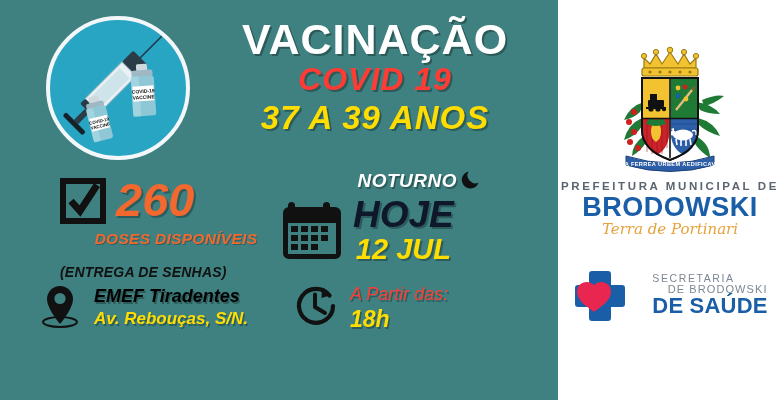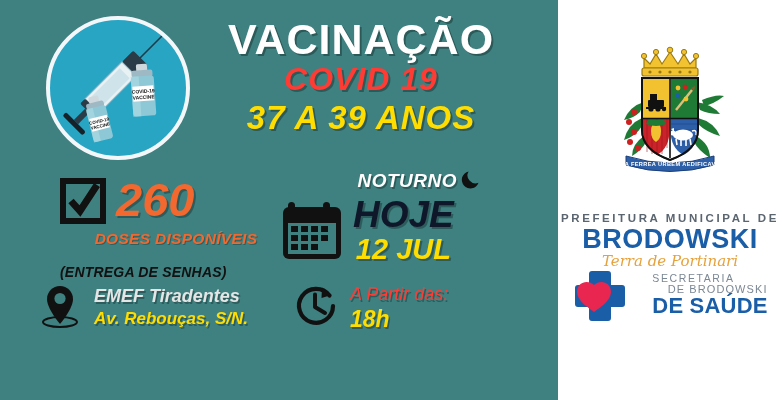--- a/index.html
+++ b/index.html
@@ -29,21 +29,21 @@
     width:144px; height:144px;
     border-radius:50%;
     background:#29A5C4;
     border:4px solid #f4f7fa;
     overflow:hidden;
   }
   #vaccine-circle svg { position:absolute; left:0; top:0; }
   
   #headline {
     position:absolute;
-    left:186px; top:18px;
+    left:200px; top:18px;
     width:350px;
     text-align:center;
   }
   .h-line1 {
     font-size:43px; font-weight:bold; color:#ffffff;
     letter-spacing:1px; line-height:1.0;
     text-shadow:2px 2px 0 rgba(0,0,0,.30);
   }
   .h-line2 {
     font-size:32px; font-weight:bold; font-style:italic;
@@ -100,21 +100,21 @@
     text-shadow:2px 2px 0 rgba(0,0,0,.28);
   }
   
   #place-block {
     position:absolute; left:36px; top:282px;
     display:flex; align-items:center; gap:10px;
   }
   #place-texts { padding-bottom:2px; }
   .place-name {
     font-size:18px; font-weight:bold; font-style:italic;
-    color:#e5e5e5; line-height:1.25;
+    color:#000000; line-height:1.25;
     text-shadow:1.5px 1.5px 0 rgba(0,0,0,.28);
   }
   .place-addr {
     font-size:17px; font-weight:bold; font-style:italic;
     color:#FFDD00; line-height:1.25;
     text-shadow:1.5px 1.5px 0 rgba(0,0,0,.28);
   }
   
   #time-block {
     position:absolute; left:292px; top:283px;
@@ -130,21 +130,21 @@
     color:#FFDD00; line-height:1.2;
     text-shadow:1.5px 1.5px 0 rgba(0,0,0,.28);
   }
   
   #right-panel {
     position:absolute; left:558px; top:0;
     width:224px; height:400px; background:#ffffff;
   }
   #coat-of-arms { position:absolute; left:52px; top:44px; }
   #prefeitura-logo {
-    position:absolute; left:0; top:180px; width:224px; text-align:center;margin-top:32px;
+    position:absolute; left:0; top:180px; width:224px; text-align:center;
   }
   #prefeitura-top {
     font-size:11.5px; font-weight:bold; color:#5a6570;
     letter-spacing:2.6px; line-height:1.1;
   }
   #prefeitura-main {
     font-size:27px; font-weight:bold; color:#1B5EA8;
     letter-spacing:.5px; line-height:1.0; margin-top:1px;
   }
   #prefeitura-tag {

